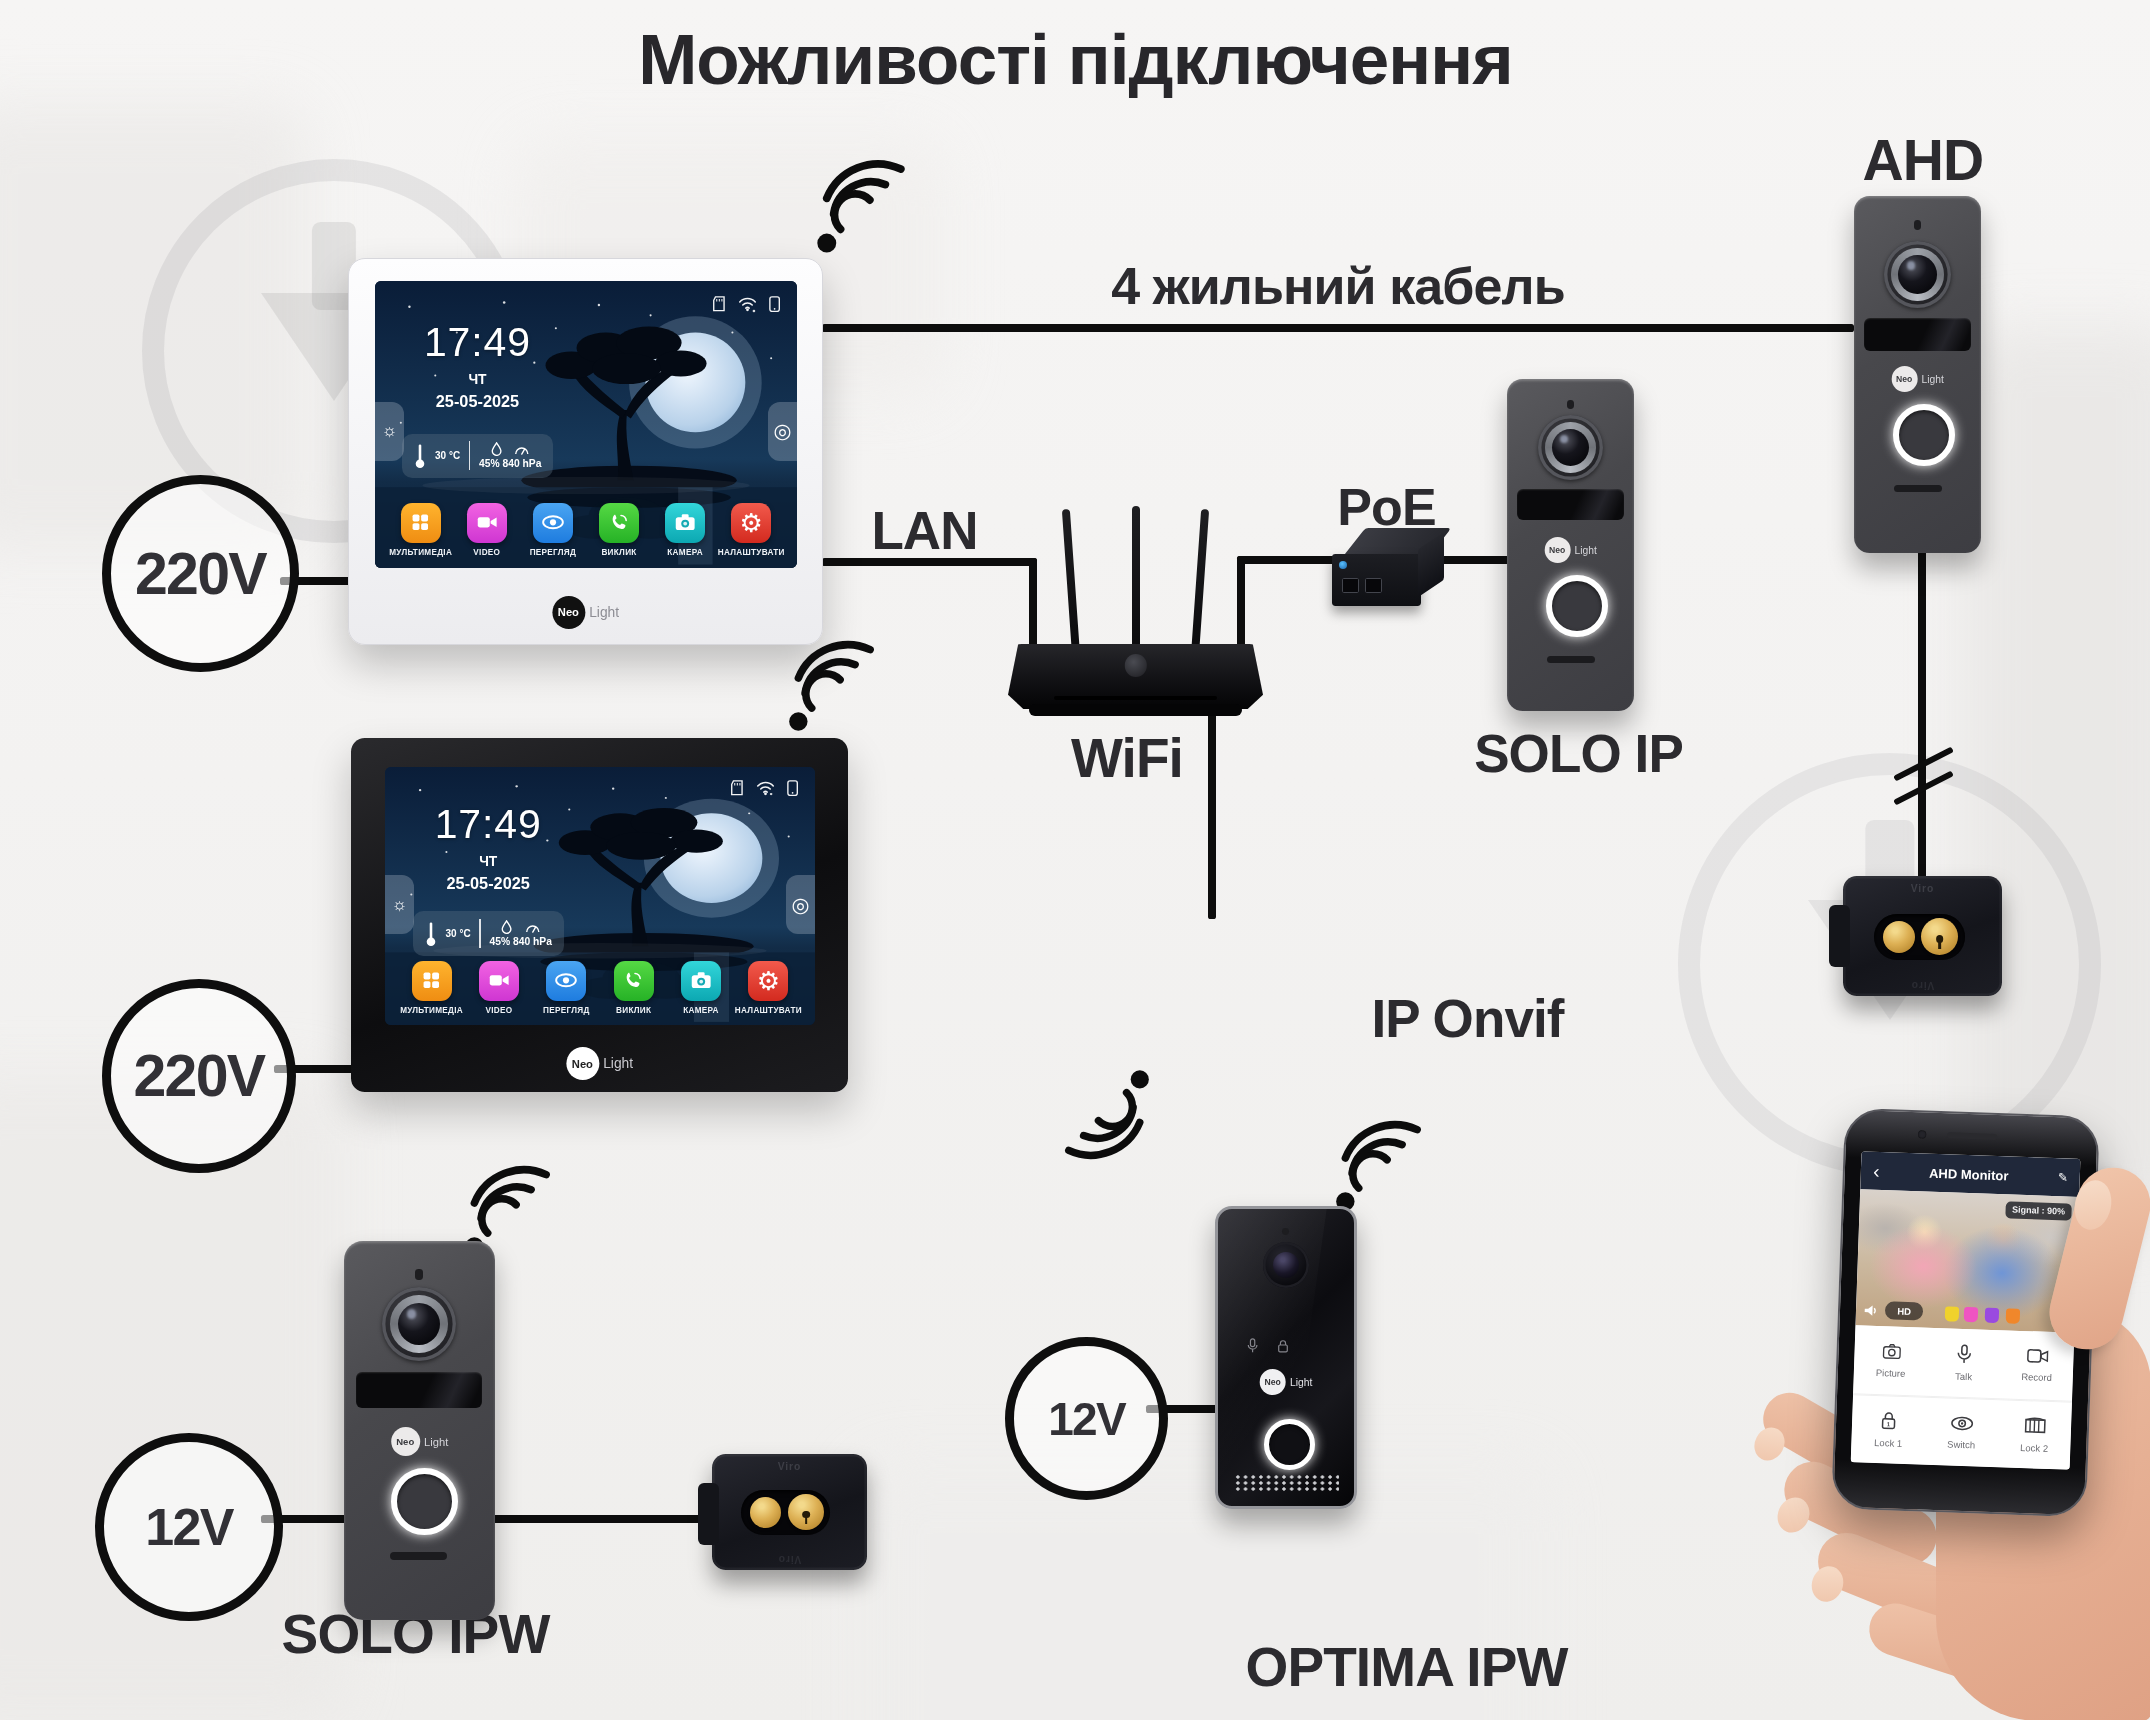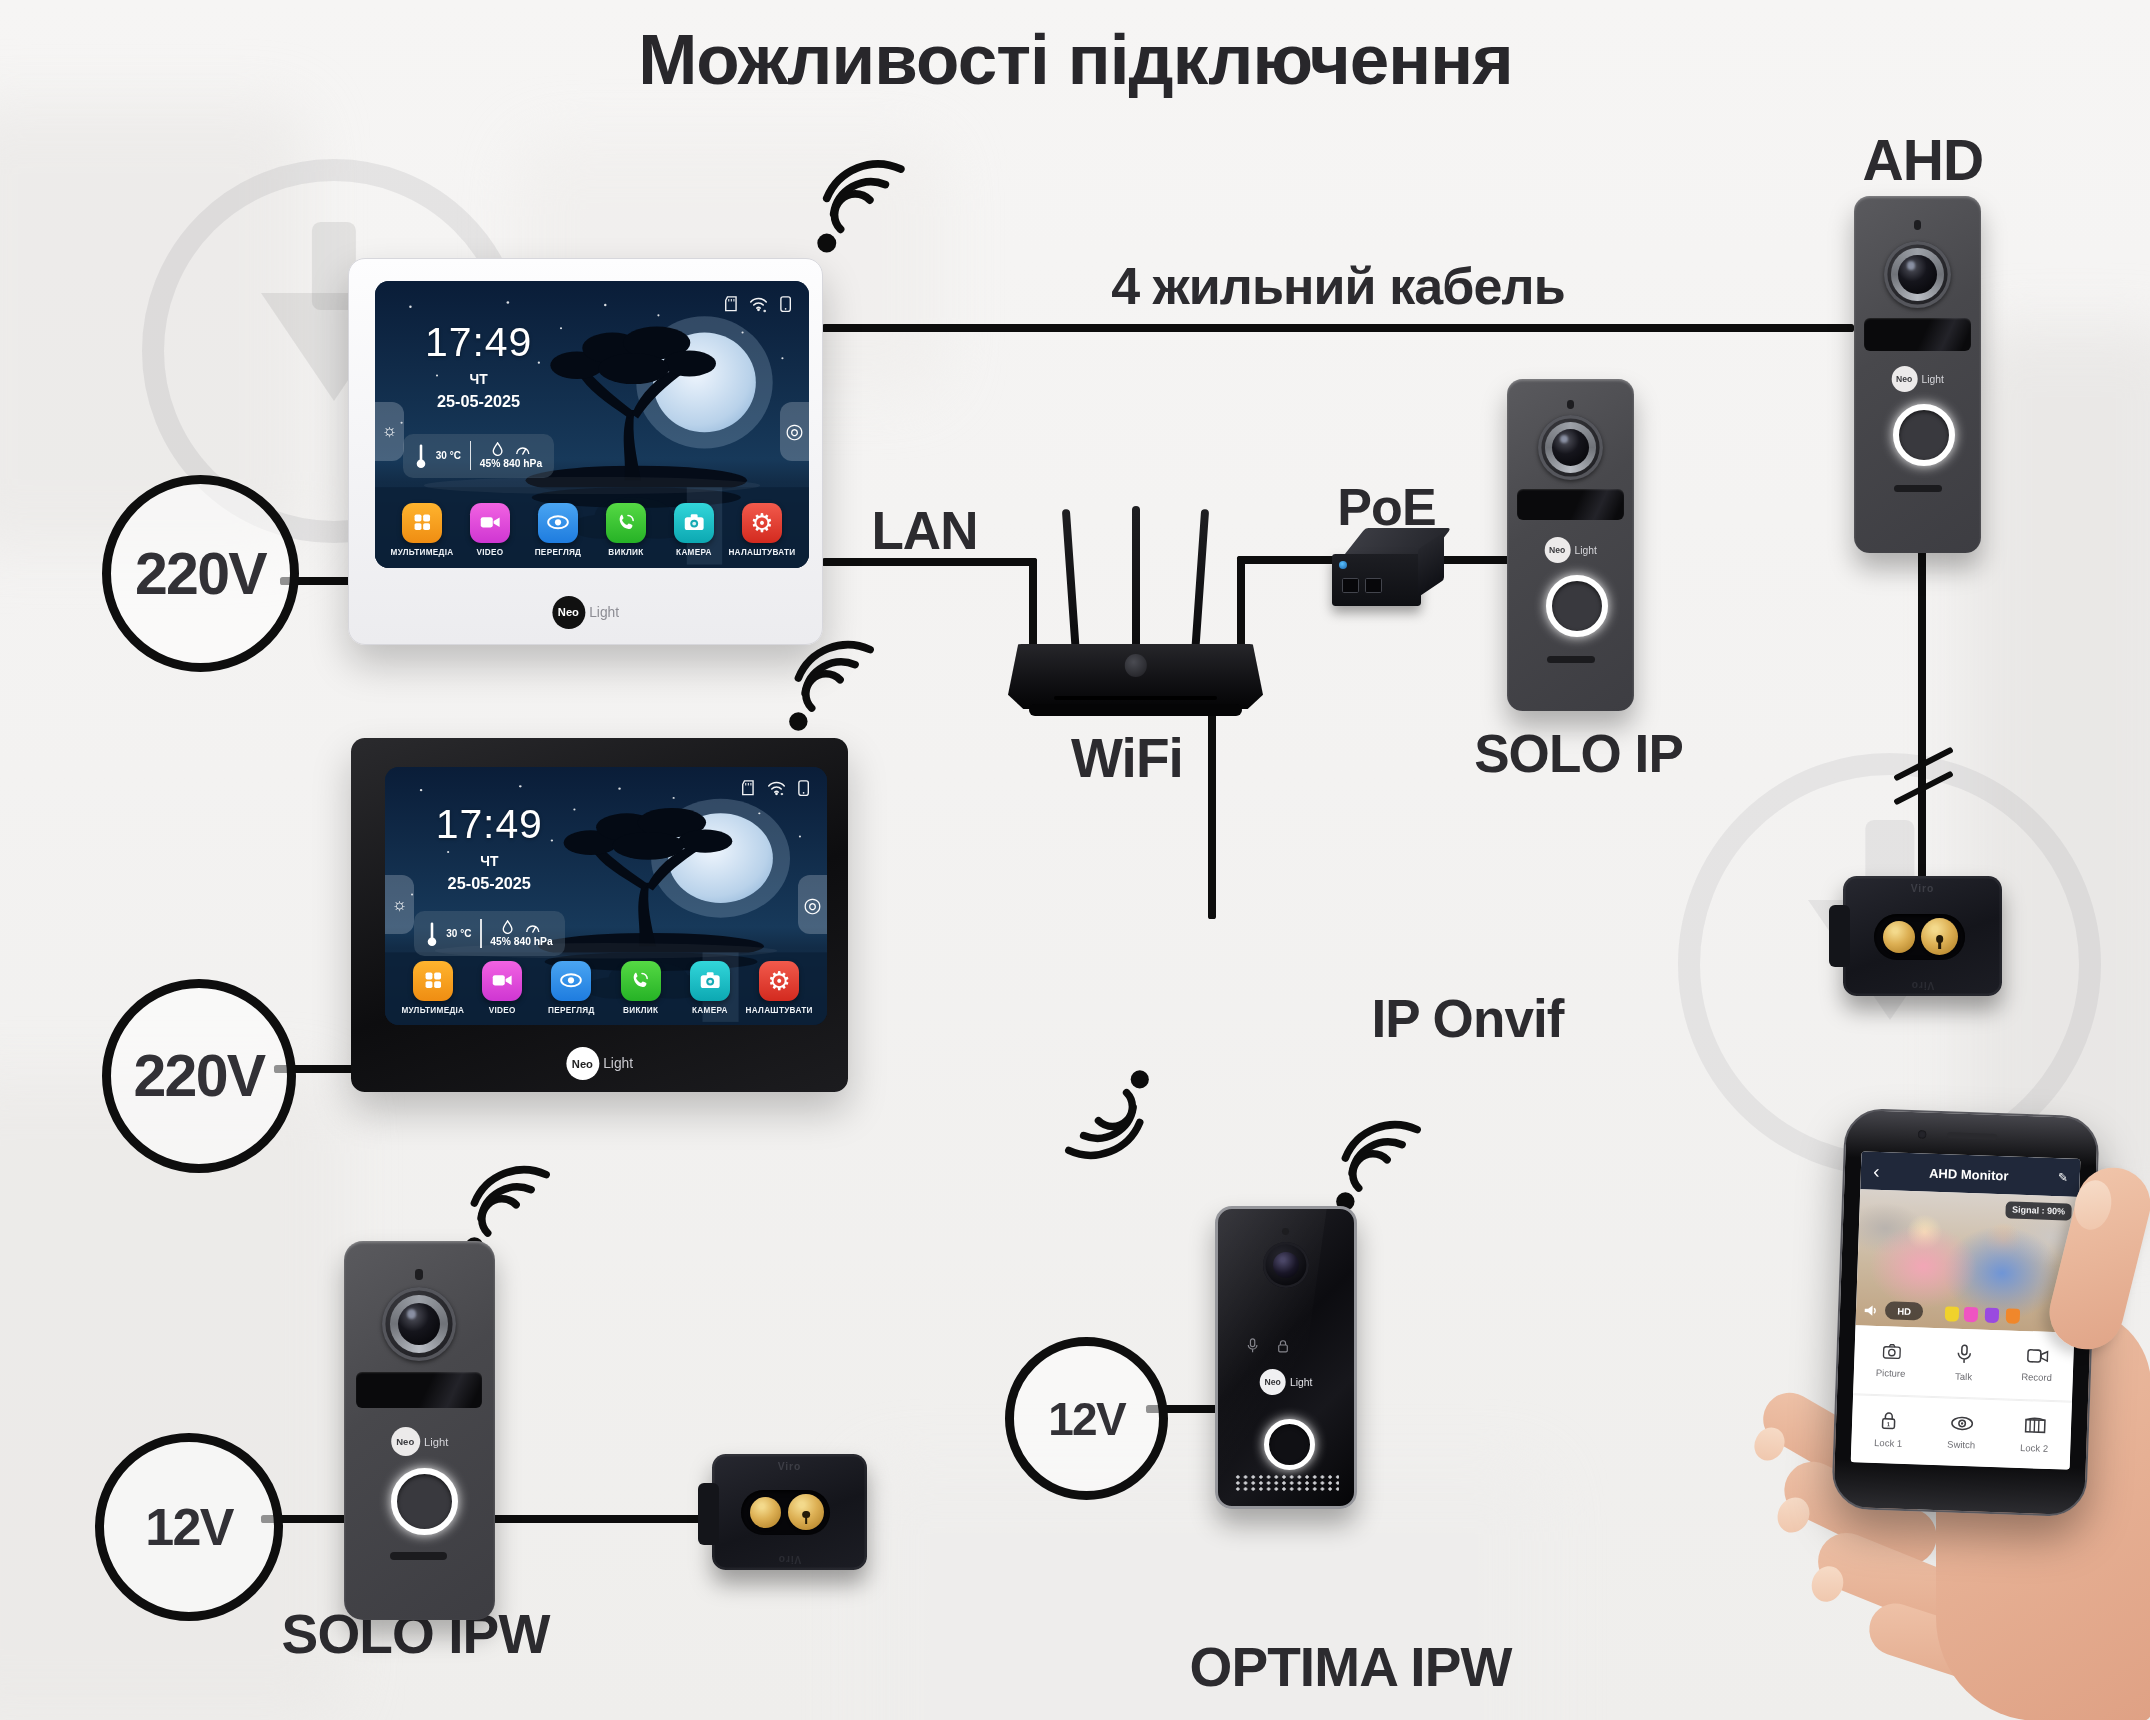--- a/index.html
+++ b/index.html
@@ -20,21 +20,21 @@
   
   .wire{position:absolute;background:#0d0d0d;border-radius:2.6px;}
   .brk{position:absolute;width:65px;height:6px;background:#0d0d0d;border-radius:2.6px;transform:rotate(-27deg);}
   
   .pcirc{position:absolute;border:9.5px solid #0e0e0e;border-radius:50%;background:rgba(255,255,255,.55);
     display:flex;align-items:center;justify-content:center;font-weight:800;color:#323136;letter-spacing:-1.7px;}
   
   .mon-frame{position:absolute;box-shadow:0 19px 39px rgba(0,0,0,.22);}
   .mon-white{background:linear-gradient(180deg,#fdfdfe,#ececef);border:0.9px solid #d7d7dc;border-radius:17px;}
   .mon-black{background:linear-gradient(160deg,#2a2a2d 0%,#0d0d0f 55%,#1c1c1f 100%);border-radius:13.8px;}
-  .screen{position:absolute;overflow:hidden;border-radius:14px;background:#0b2038;padding-left:12px;}
+  .screen{position:absolute;overflow:hidden;border-radius:6px;background:#0b2038;}
   .scene{position:absolute;left:0;top:0;width:100%;height:100%;}
   .status{position:absolute;right:4%;top:5%;display:flex;gap:12px;align-items:center;opacity:.95;}
   .clock{position:absolute;left:9%;top:13%;color:#fff;text-align:center;width:129px;}
   .clock .time{font-size:41px;font-weight:400;letter-spacing:0.9px;text-shadow:0 0.9px 3.4px rgba(0,0,0,.4);}
   .clock .day{font-size:13.8px;font-weight:700;margin-top:6px;}
   .clock .date{font-size:16.3px;font-weight:700;margin-top:5.2px;}
   .weather{position:absolute;left:6.5%;top:53%;background:rgba(90,110,130,.38);border-radius:10.3px;
     display:flex;align-items:center;gap:8.6px;padding:7.7px 12px;color:#fff;}
   .weather .wline{width:1.7px;height:29px;background:rgba(255,255,255,.85);}
   .weather .big{font-size:10px;font-weight:700;}
@@ -160,21 +160,21 @@
   <div class="brk" style="left:1891px;top:785px;"></div>
 
   <div class="lbl" style="left:1037px;top:256px;width:602px;font-size:52px;">4 жильний кабель</div>
   <div class="lbl" style="left:847px;top:500px;width:155px;font-size:53px;">LAN</div>
   <div class="lbl" style="left:1043px;top:726px;width:168px;font-size:55px;">WiFi</div>
   <div class="lbl" style="left:1322px;top:477px;width:129px;font-size:52px;">PoE</div>
   <div class="lbl" style="left:1850px;top:127px;width:146px;font-size:57px;">AHD</div>
   <div class="lbl" style="left:1334px;top:988px;width:267px;font-size:53px;">IP Onvif</div>
   <div class="lbl" style="left:1445px;top:723px;width:267px;font-size:53px;">SOLO IP</div>
   <div class="lbl" style="left:254px;top:1602px;width:323px;font-size:55px;">SOLO IPW</div>
-  <div class="lbl" style="left:1144px;top:1635px;width:413px;font-size:55px;">OPTIMA IPW</div>
+  <div class="lbl" style="left:1200px;top:1635px;width:413px;font-size:55px;">OPTIMA IPW</div>
 
   <div class="pcirc" style="left:102px;top:475px;width:179px;height:179px;font-size:59px;">220V</div>
   <div class="pcirc" style="left:102px;top:979px;width:176px;height:176px;font-size:59px;">220V</div>
   <div class="pcirc" style="left:95px;top:1433px;width:170px;height:170px;font-size:52px;">12V</div>
   <div class="pcirc" style="left:1005px;top:1337px;width:145px;height:145px;font-size:46px;">12V</div>
 
   <div class="mon-frame mon-white" style="left:348px;top:258px;width:473px;height:385px;">
     <div class="screen" style="left:26px;top:22.4px;width:422px;height:287px;">
       <svg class="scene" viewBox="0 0 490 334" preserveAspectRatio="none">
         <defs>

